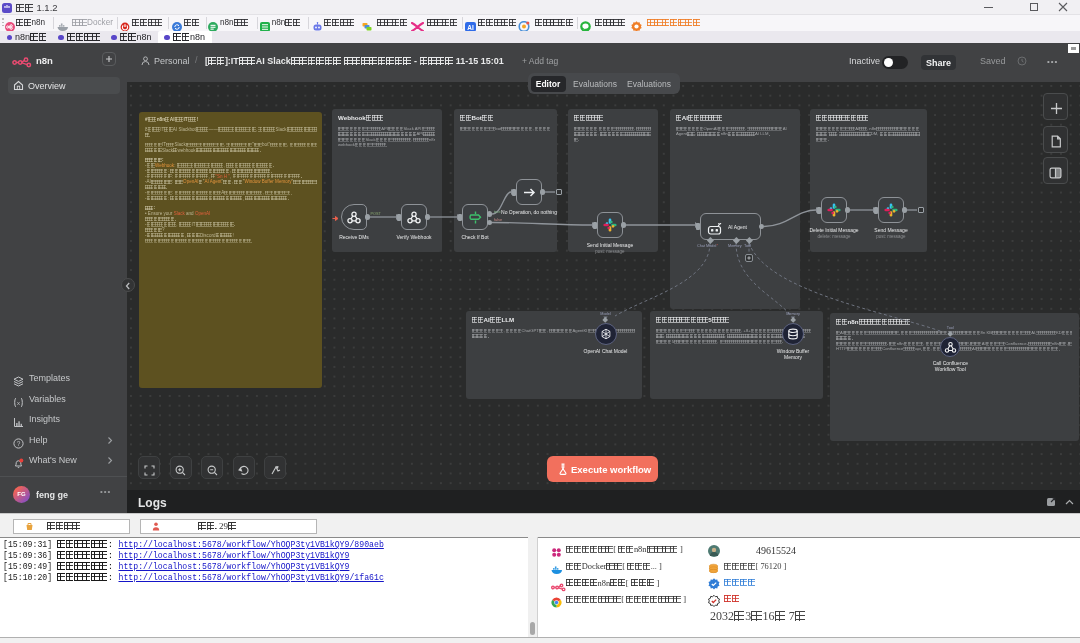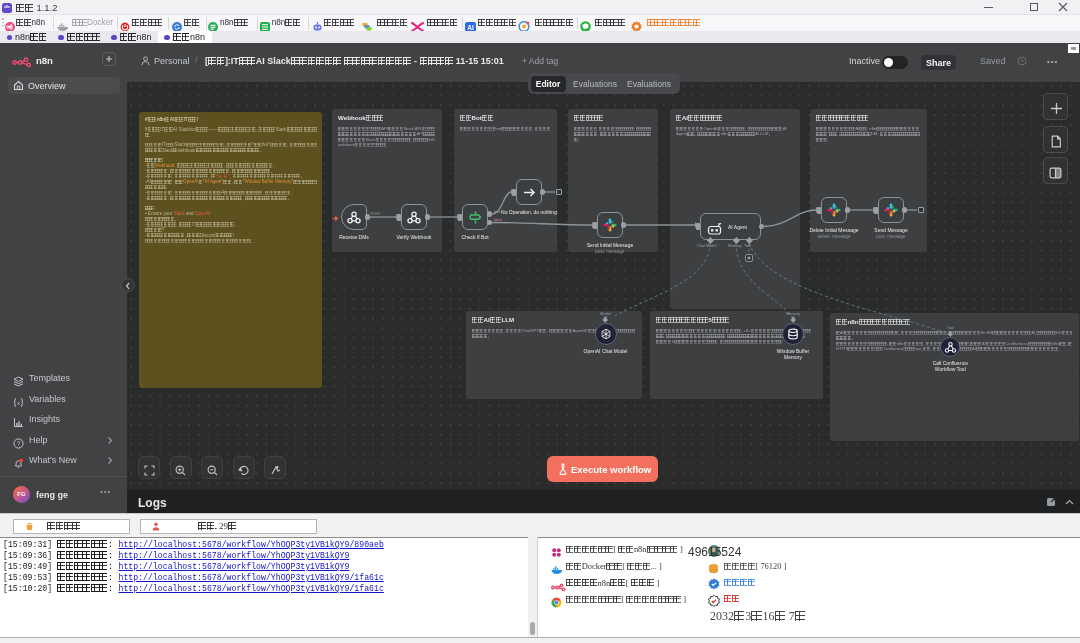--- a/index.html
+++ b/index.html
@@ -623,21 +623,20 @@
     </svg>
     <div class="abs" style="left:198px;top:7px;font-size:9px;color:#333;font-family:'Liberation Serif',serif"><i class="z"></i><i class="z"></i><i class="p"></i>29<i class="z"></i></div>
     <div class="abs" style="left:0;top:22.5px;width:1080px;height:101px;background:#fff;border-top:1px solid #8a8a8a;border-bottom:1px solid #b0b0b0"></div>
     <div class="abs" style="left:528px;top:23px;width:9px;height:100px;background:#f0f0f0"></div>
     <div class="abs" style="left:530px;top:108px;width:5px;height:13px;background:#a8a8a8;border-radius:2.5px"></div>
     <div class="abs" style="left:537px;top:23px;width:1px;height:100px;background:#d0d0d0"></div>
     <div class="abs mono" style="left:3px;top:25px;font-size:8.2px;line-height:11px">
       <div style="height:11px;white-space:nowrap"><span style="color:#1a1a1a">[15:09:31]</span> <span style="color:#1a1a1a;font-size:9px"><i class="z"></i><i class="z"></i><i class="z"></i><i class="z"></i><i class="z"></i><i class="z"></i>: </span><a style="color:#1515c8;text-decoration:underline">http://localhost:5678/workflow/YhOQP3ty1VB1kQY9/890aeb</a></div>
       <div style="height:11px;white-space:nowrap"><span style="color:#1a1a1a">[15:09:36]</span> <span style="color:#1a1a1a;font-size:9px"><i class="z"></i><i class="z"></i><i class="z"></i><i class="z"></i><i class="z"></i><i class="z"></i>: </span><a style="color:#1515c8;text-decoration:underline">http://localhost:5678/workflow/YhOQP3ty1VB1kQY9</a></div>
       <div style="height:11px;white-space:nowrap"><span style="color:#1a1a1a">[15:09:49]</span> <span style="color:#1a1a1a;font-size:9px"><i class="z"></i><i class="z"></i><i class="z"></i><i class="z"></i><i class="z"></i><i class="z"></i>: </span><a style="color:#1515c8;text-decoration:underline">http://localhost:5678/workflow/YhOQP3ty1VB1kQY9</a></div>
-      <div style="height:11px;white-space:nowrap"><span style="color:#1a1a1a">[15:09:53]</span> <span style="color:#1a1a1a;font-size:9px"><i class="z"></i><i class="z"></i><i class="z"></i><i class="z"></i><i class="z"></i><i class="z"></i>: </span><a style="color:#1515c8;text-decoration:underline">http://localhost:5678/workflow/YhOQP3ty1VB1kQY9/1fa61c</a></div>
       <div style="height:11px;white-space:nowrap"><span style="color:#1a1a1a">[15:10:20]</span> <span style="color:#1a1a1a;font-size:9px"><i class="z"></i><i class="z"></i><i class="z"></i><i class="z"></i><i class="z"></i><i class="z"></i>: </span><a style="color:#1515c8;text-decoration:underline">http://localhost:5678/workflow/YhOQP3ty1VB1kQY9/1fa61c</a></div>
     </div>
     <div class="abs" style="left:551px;top:30px"><svg width="11" height="11" viewBox="0 0 11 11">
         <g fill="#cc2a7d">
           <circle cx="3.2" cy="3.2" r="2"></circle>
           <circle cx="7.8" cy="3.2" r="2"></circle>
           <circle cx="3.2" cy="7.8" r="2"></circle>
           <circle cx="7.8" cy="7.8" r="2"></circle>
         </g>
       </svg></div>
@@ -669,21 +668,21 @@
         <path d="M12 12 L12 23 A11 11 0 0 1 2.47 6.5 Z" fill="#34a853"></path>
         <circle cx="12" cy="12" r="5" fill="#fff"></circle>
         <circle cx="12" cy="12" r="3.9" fill="#4285f4"></circle>
       </svg></div>
     <div class="abs" style="left:566px;top:81px;font-size:8.4px;color:#333;font-family:'Liberation Serif',serif"><i class="z"></i><i class="z"></i><i class="z"></i><i class="z"></i><i class="z"></i><i class="z"></i><i class="z"></i>[ <i class="z"></i><i class="z"></i><i class="z"></i><i class="z"></i><i class="z"></i><i class="z"></i><i class="z"></i> ]</div>
     <div class="abs" style="left:708px;top:29px"><svg width="12" height="12" viewBox="0 0 12 12">
         <circle cx="6" cy="6" r="6" fill="#4e7a72"></circle>
         <circle cx="6" cy="5" r="2.2" fill="#c9b18a"></circle>
         <path d="M2 11 a4 4 0 0 1 8 0z" fill="#3a5a54"></path>
       </svg></div>
-    <div class="abs" style="left:688px;top:31px;font-size:12px;color:#333;font-family:Liberation Sans, sans-serif">49615524</div>
+    <div class="abs" style="left:756px;top:31px;font-size:10px;color:#333;font-family:Liberation Serif, serif">49615524</div>
     <div class="abs" style="left:708px;top:46px"><svg width="11" height="11" viewBox="0 0 11 11">
         <g fill="#f0a43c" stroke="#d8891e" stroke-width="0.5">
           <ellipse cx="5.5" cy="2.8" rx="4" ry="1.6"></ellipse>
           <path d="M1.5 2.8 V8 a4 1.6 0 0 0 8 0 V2.8"></path>
           <ellipse cx="5.5" cy="5.4" rx="4" ry="1.6"></ellipse>
           <ellipse cx="5.5" cy="8" rx="4" ry="1.6"></ellipse>
         </g>
       </svg></div>
     <div class="abs" style="left:724px;top:48px;font-size:8.4px;color:#444;font-family:'Liberation Serif',serif"><i class="z"></i><i class="z"></i><i class="z"></i><i class="z"></i>[ 76120  ]</div>
     <div class="abs" style="left:708px;top:62px"><svg width="12" height="12" viewBox="0 0 12 12">

